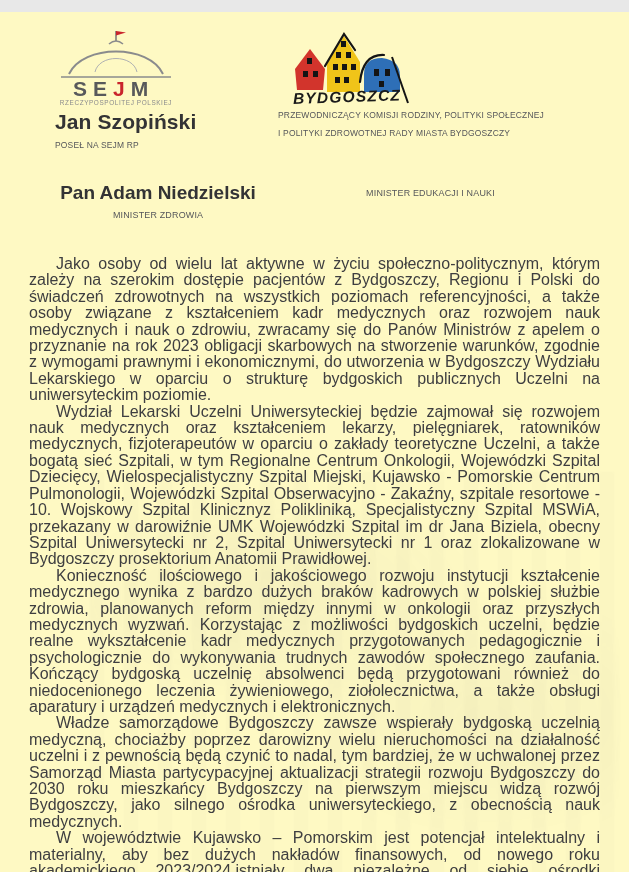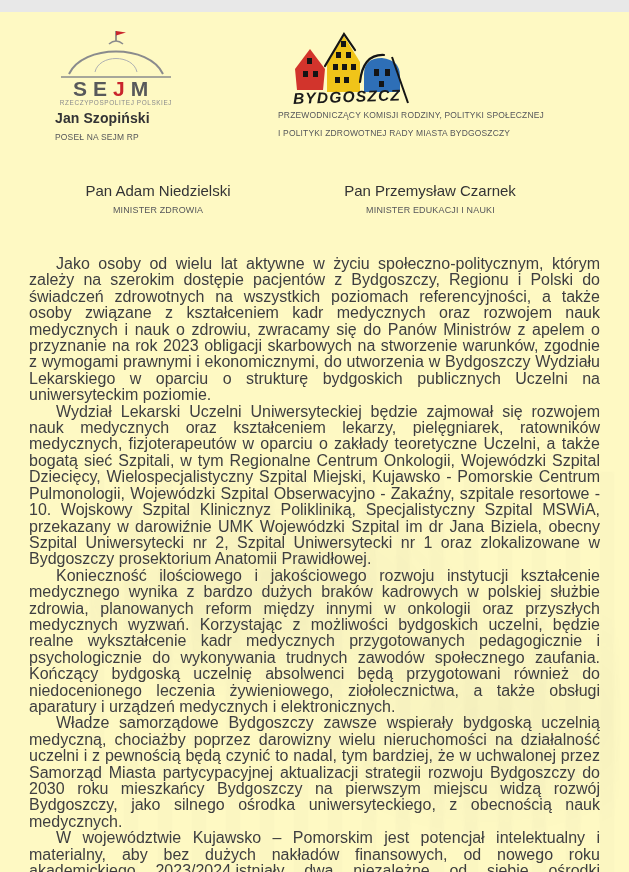--- a/index.html
+++ b/index.html
@@ -22,35 +22,35 @@
     opacity:.45;
     filter:blur(1px);
     pointer-events:none;
   }
   
   .header-left{position:absolute;left:55px;top:16px;width:220px;}
   .header-right{position:absolute;left:278px;top:12px;width:335px;}
   .logo-sejm{display:block;margin-left:2px;}
   .logo-byd{display:block;margin-left:14px;}
   .person-name{
-    font-size:14px;font-weight:bold;color:#333335;
+    font-size:21px;font-weight:bold;color:#333335;
     margin-top:4px;letter-spacing:.1px;
   }
   .caps{
     display:inline-block;
     font-size:9px;color:#55565a;letter-spacing:.2px;
     transform:scaleX(.94);transform-origin:0 50%;
     white-space:nowrap;line-height:11px;
   }
   
   .recipients{position:absolute;left:0;top:170px;width:629px;}
   .recipient{position:absolute;top:0;text-align:center;}
   .recipient.left{left:28px;width:260px;}
   .recipient.right{left:300px;width:260px;}
-  .recipient .r-name{font-size:15px;font-weight:normal;color:#333335;}
+  .recipient .r-name{font-size:19px;font-weight:bold;color:#333335;}
   .recipient .caps{transform-origin:50% 50%;font-size:9.5px;margin-top:3px;}
   
   .letter-body{
     position:absolute;left:29px;top:244px;width:571px;
     font-size:16px;line-height:16.4px;text-align:justify;
     color:#3e3e40;
     hyphens:auto;-webkit-hyphens:auto;
   }
   .letter-body p{margin:0;text-indent:27px;}
 </style>
@@ -117,21 +117,20 @@
     <span class="caps">PRZEWODNICZĄCY KOMISJI RODZINY, POLITYKI SPOŁECZNEJ</span><br>
     <span class="caps">I POLITYKI ZDROWOTNEJ RADY MIASTA BYDGOSZCZY</span>
   </div>
 
   <div class="recipients">
     <div class="recipient left">
       <div class="r-name">Pan Adam Niedzielski</div>
       <span class="caps">MINISTER ZDROWIA</span>
     </div>
     <div class="recipient right">
-      <div class="r-name">Pan Przemysław Czarnek</div>
       <span class="caps">MINISTER EDUKACJI I NAUKI</span>
     </div>
   </div>
 
   <div class="letter-body" lang="pl">
     <p>Jako osoby od wielu lat aktywne w życiu społeczno-politycznym, którym zależy na szerokim dostępie pacjentów z Bydgoszczy, Regionu i Polski do świadczeń zdrowotnych na wszystkich poziomach referencyjności, a także osoby związane z kształceniem kadr medycznych oraz rozwojem nauk medycznych i nauk o zdrowiu, zwracamy się do Panów Ministrów z apelem o przyznanie na rok 2023 obligacji skarbowych na stworzenie warunków, zgodnie z wymogami prawnymi i ekonomicznymi, do utworzenia w Bydgoszczy Wydziału Lekarskiego w oparciu o strukturę bydgoskich publicznych Uczelni na uniwersyteckim poziomie.</p>
     <p>Wydział Lekarski Uczelni Uniwersyteckiej będzie zajmował się rozwojem nauk medycznych oraz kształceniem lekarzy, pielęgniarek, ratowników medycznych, fizjoterapeutów w oparciu o zakłady teoretyczne Uczelni, a także bogatą sieć Szpitali, w tym Regionalne Centrum Onkologii, Wojewódzki Szpital Dziecięcy, Wielospecjalistyczny Szpital Miejski, Kujawsko - Pomorskie Centrum Pulmonologii, Wojewódzki Szpital Obserwacyjno - Zakaźny, szpitale resortowe - 10. Wojskowy Szpital Klinicznyz Polikliniką, Specjalistyczny Szpital MSWiA, przekazany w darowiźnie UMK Wojewódzki Szpital im dr Jana Biziela, obecny Szpital Uniwersytecki nr 2, Szpital Uniwersytecki nr 1 oraz zlokalizowane w Bydgoszczy prosektorium Anatomii Prawidłowej.</p>
     <p>Konieczność ilościowego i jakościowego rozwoju instytucji kształcenie medycznego wynika z bardzo dużych braków kadrowych w polskiej służbie zdrowia, planowanych reform między innymi w onkologii oraz przyszłych medycznych wyzwań. Korzystając z możliwości bydgoskich uczelni, będzie realne wykształcenie kadr medycznych przygotowanych pedagogicznie i psychologicznie do wykonywania trudnych zawodów społecznego zaufania. Kończący bydgoską uczelnię absolwenci będą przygotowani również do niedocenionego leczenia żywieniowego, ziołolecznictwa, a także obsługi aparatury i urządzeń medycznych i elektronicznych.</p>
     <p>Władze samorządowe Bydgoszczy zawsze wspierały bydgoską uczelnią medyczną, chociażby poprzez darowizny wielu nieruchomości na działalność uczelni i z pewnością będą czynić to nadal, tym bardziej, że w uchwalonej przez Samorząd Miasta partycypacyjnej aktualizacji strategii rozwoju Bydgoszczy do 2030 roku mieszkańcy Bydgoszczy na pierwszym miejscu widzą rozwój Bydgoszczy, jako silnego ośrodka uniwersyteckiego, z obecnością nauk medycznych.</p>
     <p>W województwie Kujawsko – Pomorskim jest potencjał intelektualny i materialny, aby bez dużych nakładów finansowych, od nowego roku akademickiego 2023/2024,istniały dwa niezależne od siebie ośrodki medyczne,prowadzące działalność naukową i dydaktyczną w oparciu o publiczne uczelnie w Bydgoszczy i UMK w Toruniu. Ważkim argumentem za lokalizacją w Toruniu oddzielnego naukowego ośrodka medycznego w strukturze UMK jest oddanie do użytkowania najnowocześniejszego w Polsce Wojewódzkiego Szpitala Zespolonego, który w swej strukturze posiada szpital dziecięcy, szpital wielospecjalistyczny, szpital obserwacyjno-zakaźny oraz szpital psychiatryczny i pogotowie ratunkowe. Dla</p>

